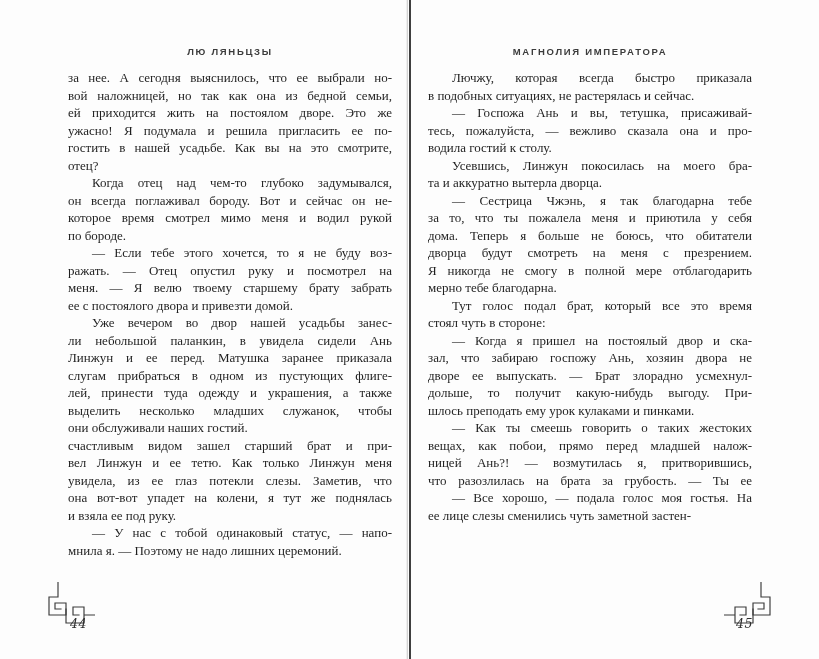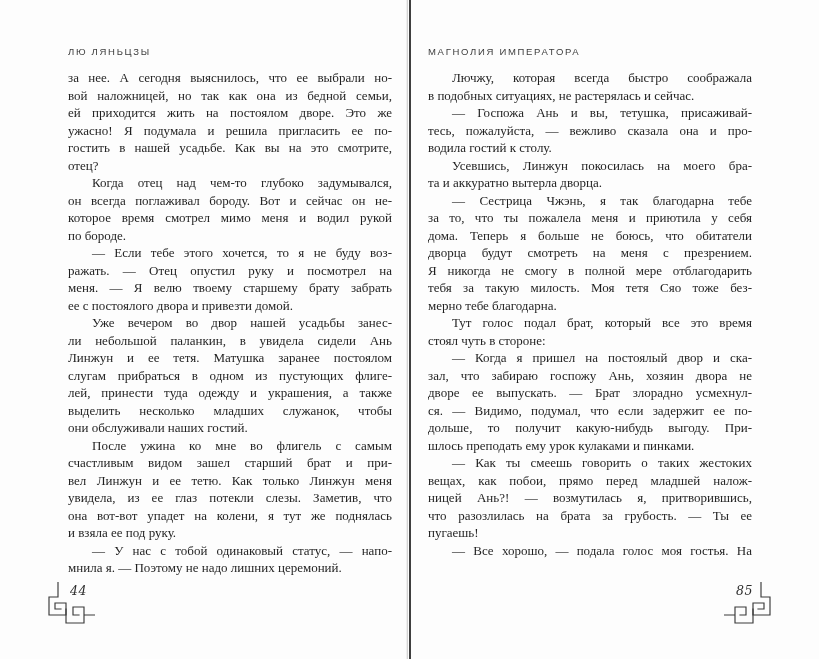--- a/index.html
+++ b/index.html
@@ -12,23 +12,24 @@
     position: relative;
     width: 819px; height: 659px;
     font-family: "Liberation Serif", serif;
     color: #1f1f1f;
   }
   .running-head {
     position: absolute;
     top: 46px;
     font-family: "Liberation Sans", sans-serif;
     font-size: 9.5px;
-    font-weight: 400;
+    font-weight: 700;
     letter-spacing: 1.7px;
     color: #3c3c3c;
+    text-align: center;
   }
   .running-head.left  { left: 68px;  width: 324px; }
   .running-head.right { left: 428px; width: 324px; }
 
   .text-column {
     position: absolute;
     top: 69px;
     width: 324px;
     font-size: 13px;
     line-height: 17.5px;
@@ -71,21 +72,21 @@
   .corner-ornament.right { left: 724px; transform: scaleX(-1); }
   .corner-ornament path {
     fill: none;
     stroke: #3a3a3a;
     stroke-width: 1.15;
     stroke-linecap: square;
   }
 
   .page-num {
     position: absolute;
-    top: 583px;
+    top: 616px;
     font-family: "DejaVu Serif", serif;
     font-style: italic;
     font-size: 12.5px;
     color: #2e2e2e;
     letter-spacing: 0.5px;
   }
   .page-num.left  { left: 70px; }
   .page-num.right { left: 736px; }
 </style>
 </head>
@@ -105,26 +106,25 @@
         <div class="line indent">Когда отец над чем-то глубоко задумывался,</div>
         <div class="line">он всегда поглаживал бороду. Вот и сейчас он не-</div>
         <div class="line">которое время смотрел мимо меня и водил рукой</div>
         <div class="line last">по бороде.</div>
         <div class="line indent">— Если тебе этого хочется, то я не буду воз-</div>
         <div class="line">ражать. — Отец опустил руку и посмотрел на</div>
         <div class="line">меня. — Я велю твоему старшему брату забрать</div>
         <div class="line last">ее с постоялого двора и привезти домой.</div>
         <div class="line indent">Уже вечером во двор нашей усадьбы занес-</div>
         <div class="line">ли небольшой паланкин, в увидела сидели Ань</div>
-        <div class="line">Линжун и ее тетя. Матушка заранее постоялом</div>
+        <div class="line">Линжун и ее перед. Матушка заранее приказала</div>
         <div class="line">слугам прибраться в одном из пустующих флиге-</div>
         <div class="line">лей, принести туда одежду и украшения, а также</div>
         <div class="line">выделить несколько младших служанок, чтобы</div>
         <div class="line last">они обслуживали наших гостий.</div>
-        <div class="line indent">После ужина ко мне во флигель с самым</div>
         <div class="line">счастливым видом зашел старший брат и при-</div>
         <div class="line">вел Линжун и ее тетю. Как только Линжун меня</div>
         <div class="line">увидела, из ее глаз потекли слезы. Заметив, что</div>
         <div class="line">она вот-вот упадет на колени, я тут же поднялась</div>
         <div class="line last">и взяла ее под руку.</div>
         <div class="line indent">— У нас с тобой одинаковый статус, — напо-</div>
         <div class="line last">мнила я. — Поэтому не надо лишних церемоний.</div>
       </div>
     <svg class="corner-ornament left" viewBox="0 0 50 46">
       <path d="M13 0 V15 H4 V33 H21 V21 H10 V27 H16"></path>
@@ -134,49 +134,47 @@
   </div>
 
   <div class="gutter">
     <div class="gutter-shadow"></div>
     <div class="gutter-line"></div>
   </div>
 
   <div>
     <div class="running-head right">МАГНОЛИЯ ИМПЕРАТОРА</div>
     <div class="text-column right">
-        <div class="line indent">Лючжу, которая всегда быстро соображала</div>
+        <div class="line indent">Лючжу, которая всегда быстро приказала</div>
         <div class="line last">в подобных ситуациях, не растерялась и сейчас.</div>
         <div class="line indent">— Госпожа Ань и вы, тетушка, присаживай-</div>
         <div class="line">тесь, пожалуйста, — вежливо сказала она и про-</div>
         <div class="line last">водила гостий к столу.</div>
         <div class="line indent">Усевшись, Линжун покосилась на моего бра-</div>
         <div class="line last">та и аккуратно вытерла дворца.</div>
         <div class="line indent">— Сестрица Чжэнь, я так благодарна тебе</div>
         <div class="line">за то, что ты пожалела меня и приютила у себя</div>
         <div class="line">дома. Теперь я больше не боюсь, что обитатели</div>
         <div class="line">дворца будут смотреть на меня с презрением.</div>
         <div class="line">Я никогда не смогу в полной мере отблагодарить</div>
-        <div class="line">тебя за такую милость. Моя тетя Сяо тоже без-</div>
         <div class="line last">мерно тебе благодарна.</div>
         <div class="line indent">Тут голос подал брат, который все это время</div>
         <div class="line last">стоял чуть в стороне:</div>
         <div class="line indent">— Когда я пришел на постоялый двор и ска-</div>
         <div class="line">зал, что забираю госпожу Ань, хозяин двора не</div>
         <div class="line">дворе ее выпускать. — Брат злорадно усмехнул-</div>
-        <div class="line">ся. — Видимо, подумал, что если задержит ее по-</div>
         <div class="line">дольше, то получит какую-нибудь выгоду. При-</div>
         <div class="line last">шлось преподать ему урок кулаками и пинками.</div>
         <div class="line indent">— Как ты смеешь говорить о таких жестоких</div>
         <div class="line">вещах, как побои, прямо перед младшей налож-</div>
         <div class="line">ницей Ань?! — возмутилась я, притворившись,</div>
         <div class="line">что разозлилась на брата за грубость. — Ты ее</div>
-        <div class="line last">пугаешь!</div>
         <div class="line indent">— Все хорошо, — подала голос моя гостья. На</div>
+        <div class="line last">ее лице слезы сменились чуть заметной застен-</div>
       </div>
     <svg class="corner-ornament right" viewBox="0 0 50 46">
       <path d="M13 0 V15 H4 V33 H21 V21 H10 V27 H16"></path>
       <path d="M21 27 V41 H39 V25 H28 V33 H34 M39 33 H50"></path>
     </svg>
-    <span class="page-num right">85</span>
+    <span class="page-num right">45</span>
   </div>
 
 </div>
 
 </body></html>

